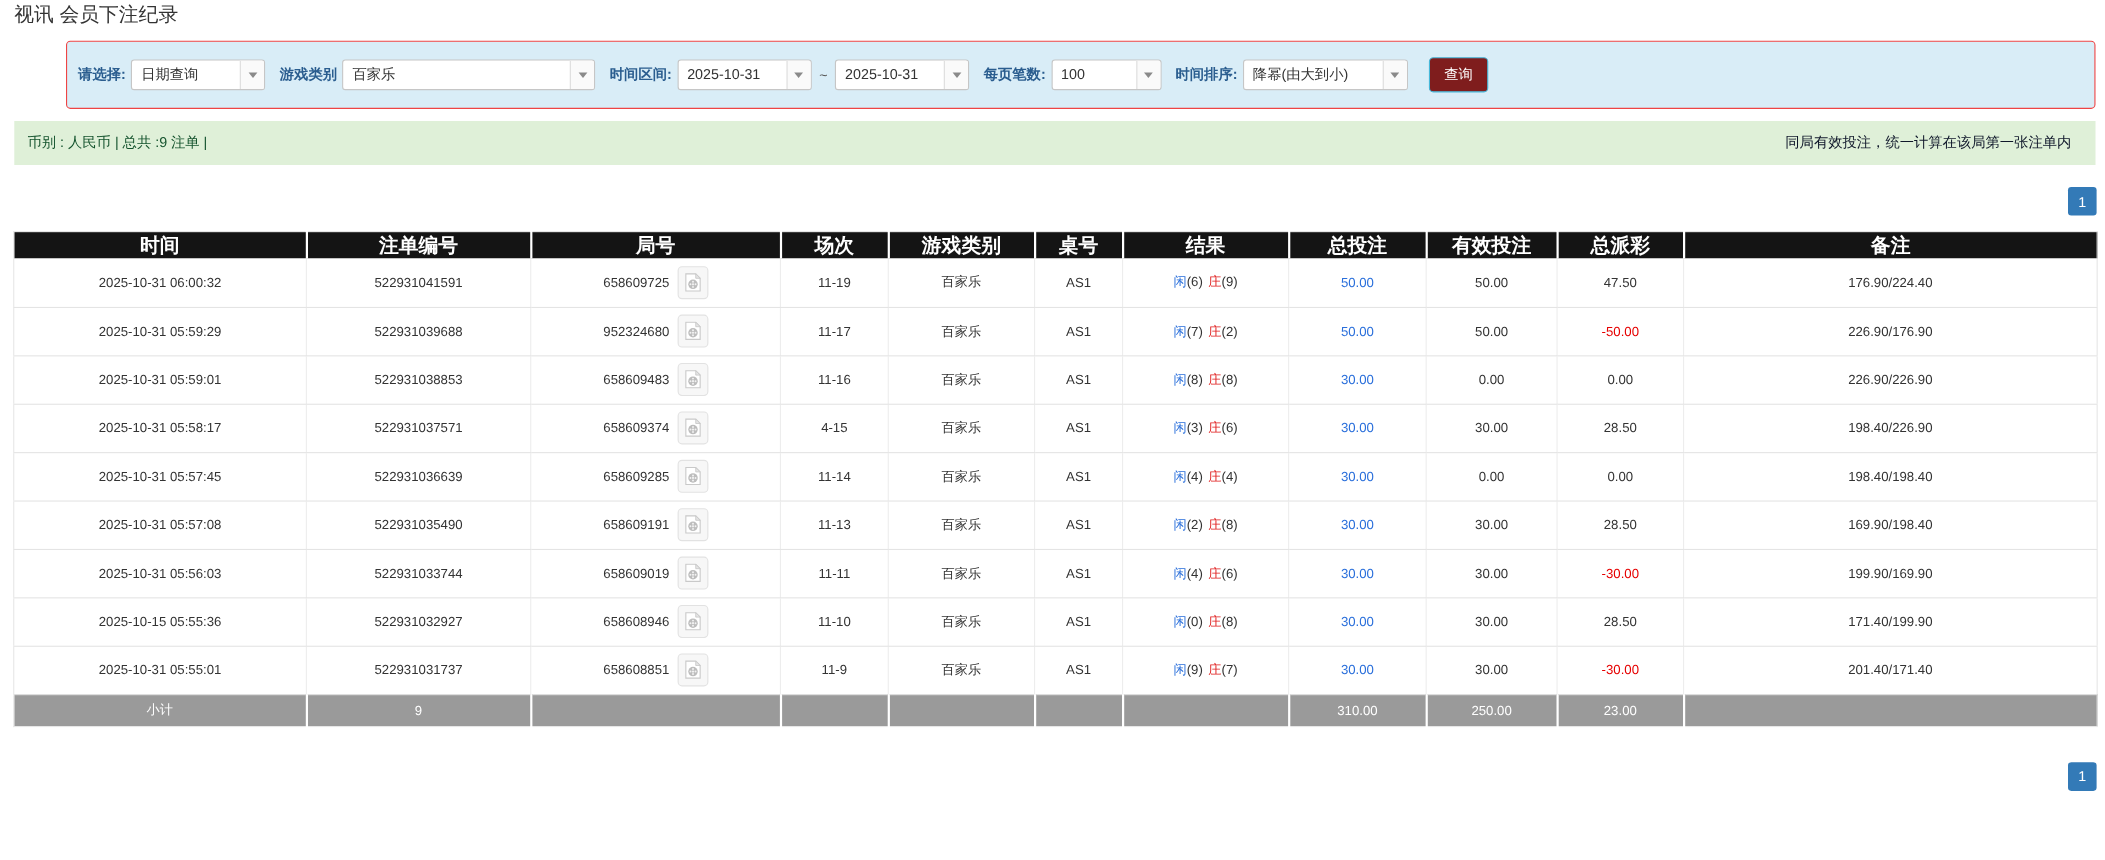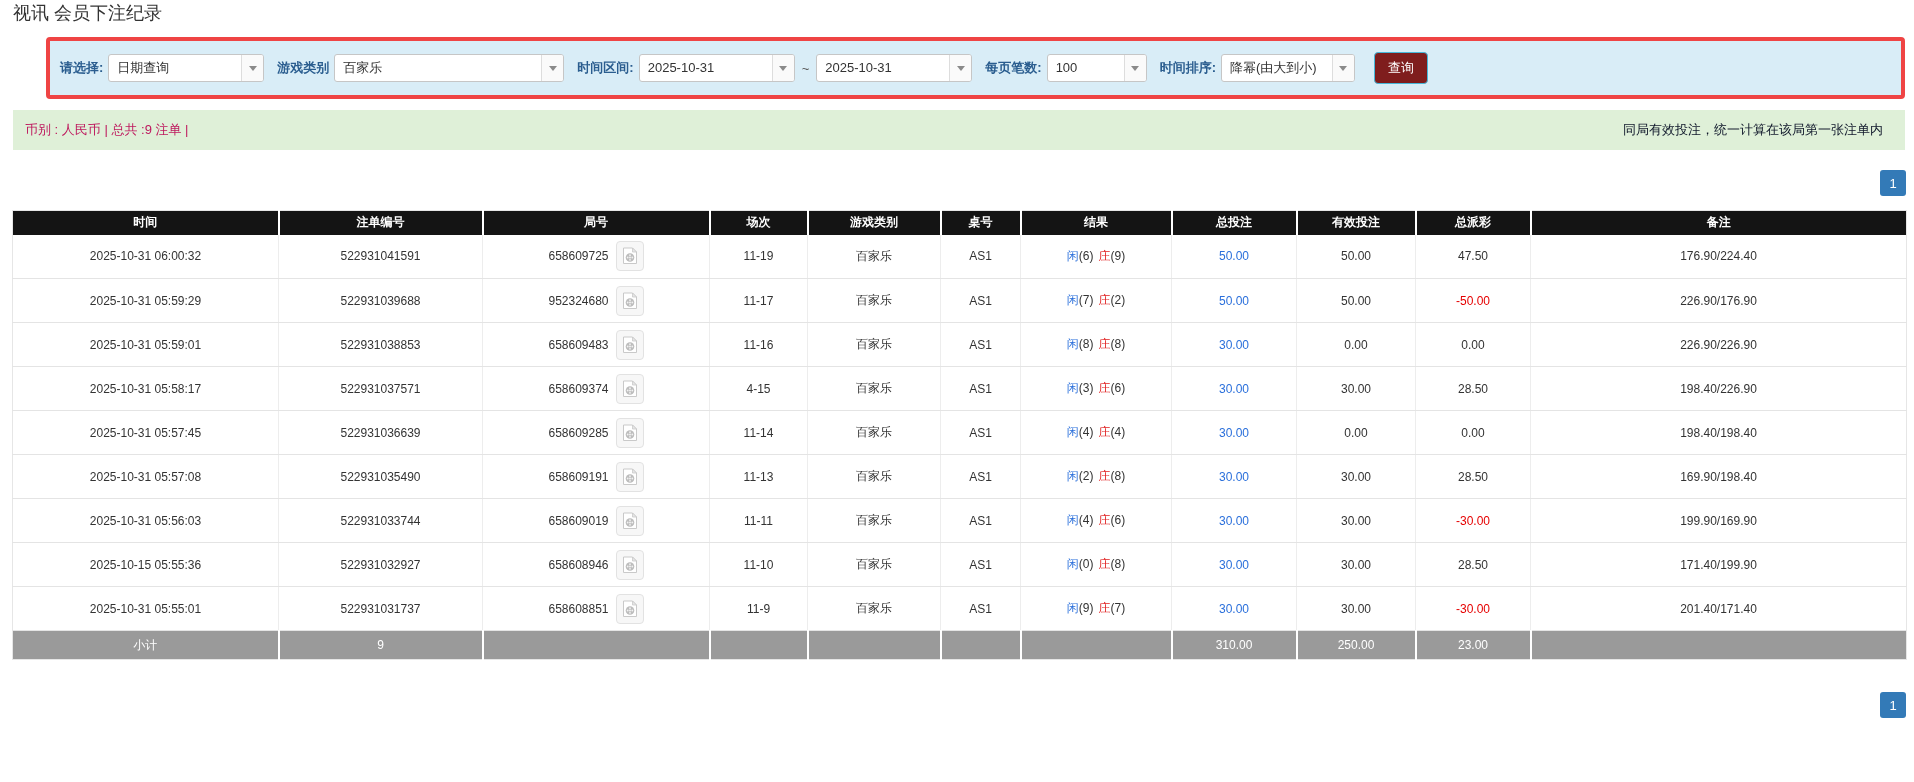--- a/index.html
+++ b/index.html
@@ -6,78 +6,78 @@
   html,body { background:#fff; }
   body {
     width: 1914px; height: 782px; overflow: hidden;
     font-family: "Liberation Sans", "DejaVu Sans", sans-serif;
     color:#333;
   }
   .page-title { margin: 1px 0 0 13px; font-size: 18px; font-weight: normal; color:#333; }
 
   
   .filter-panel {
-    margin: 12px 9px 0 46px; height: 62px;
-    background:#d9edf7; border:4px solid #ef4444; border-radius:4px;
+    margin: 12px 9px 0 60px; height: 62px;
+    background:#d9edf7; border:1px solid #ef4444; border-radius:4px;
     display:flex; align-items:center; padding: 0 10px; gap: 4px;
   }
   .f-group { display:flex; align-items:center; gap:5px; margin-right:9px; }
   .f-label { font-size:13px; font-weight:bold; color:#2a5d8f; white-space:nowrap; }
   .combo {
     display:flex; align-items:stretch; height:28px; background:#fff;
     border:1px solid #c6c6c6; border-radius:3px; overflow:hidden;
   }
   .combo .combo-text {
     padding: 0 8px; font-size:13px; line-height:26px; color:#333; white-space:nowrap; overflow:hidden;
   }
   .combo .combo-arrow {
     width:22px; border-left:1px solid #ddd; background:#fafafa;
     display:flex; align-items:center; justify-content:center; cursor:pointer;
   }
   .combo .combo-arrow::after {
     content:""; width:0; height:0;
     border-left:4px solid transparent; border-right:4px solid transparent;
     border-top:5px solid #8a8a8a;
   }
-  .w135 { width:156px; } .w230 { width:230px; } .w100 { width:100px; } .w150 { width:134px; }
+  .w135 { width:122px; } .w230 { width:230px; } .w100 { width:100px; } .w150 { width:150px; }
   .combo .combo-text { flex:1; }
   .tilde { font-size:13px; color:#555; margin:0 2px; }
   .btn-search {
     height:32px; padding:0 13px; margin-left:6px;
     background:#7f1d1d; border:1px solid #46b8da; border-radius:4px;
     color:#fff; font-size:13px; cursor:pointer;
   }
 
   
   .info-bar {
     margin: 11px 9px 0 13px; height: 40px; background:#dff0d8;
     display:flex; align-items:center; justify-content:space-between;
     padding: 0 22px 0 12px; font-size:13px;
   }
-  .info-left { color:#be185d;text-align:right; }
+  .info-left { color:#14532d;text-align:right; }
   .info-note { color:#0f172a; }
 
   
   .pager { display:flex; justify-content:flex-end; }
   .pager-top { margin: 20px 8px 14px 0; }
   .pager-bottom { margin: 32px 8px 0 0; }
   .page-btn {
     min-width:26px; height:26px; background:#337ab7; border-radius:3px;
     color:#fff; font-size:13px; display:flex; align-items:center; justify-content:center;
     cursor:pointer;
   }
 
   
   table.records {
     width:1894px; margin-left:12px; border-collapse:collapse; table-layout:fixed;
     font-size:12px;
   }
   table.records { border:1px solid #e6e6e6; }
   thead th {
-    background:#141414; color:#fff; font-weight:bold; font-size:12px;
+    background:#141414; color:#fff; font-weight:bold; font-size:18px;
     height:24px; border-right:2px solid #fff; text-align:center;
   }
   thead th:last-child { border-right:none; }
   tbody.data td {
     height:44px; text-align:center;
     border-bottom:1px solid #e4e4e4; border-right:1px solid #ededed;
     background:#fff;
   }
   tbody.data td:last-child { border-right:none; }
   .c-blue { color:#2a6fdb; }

